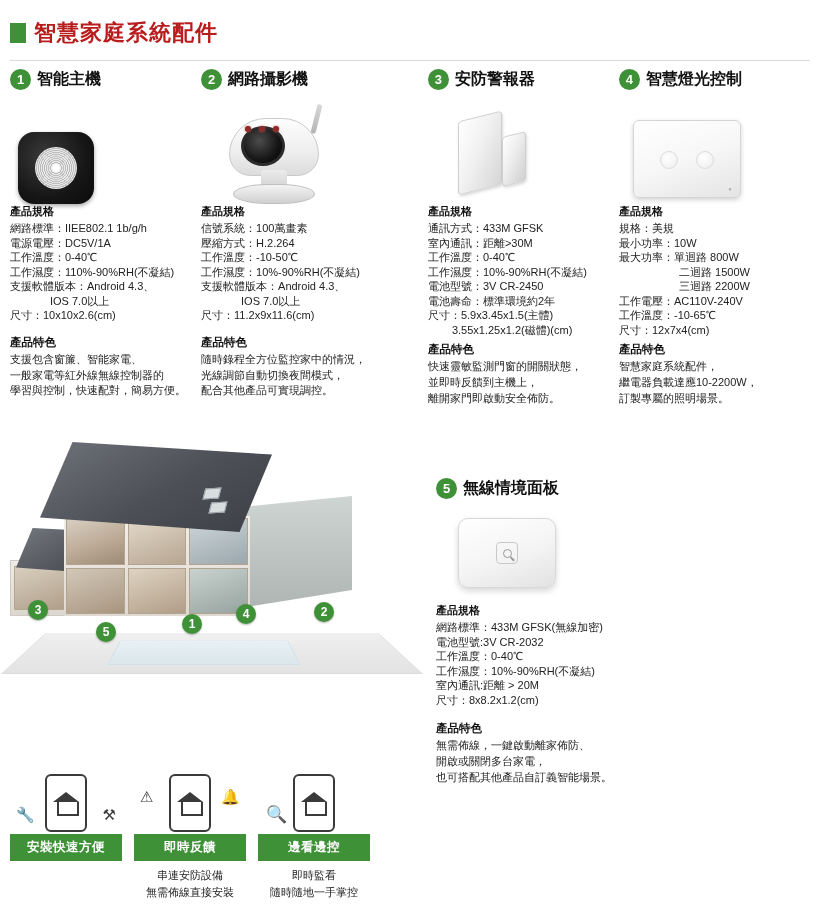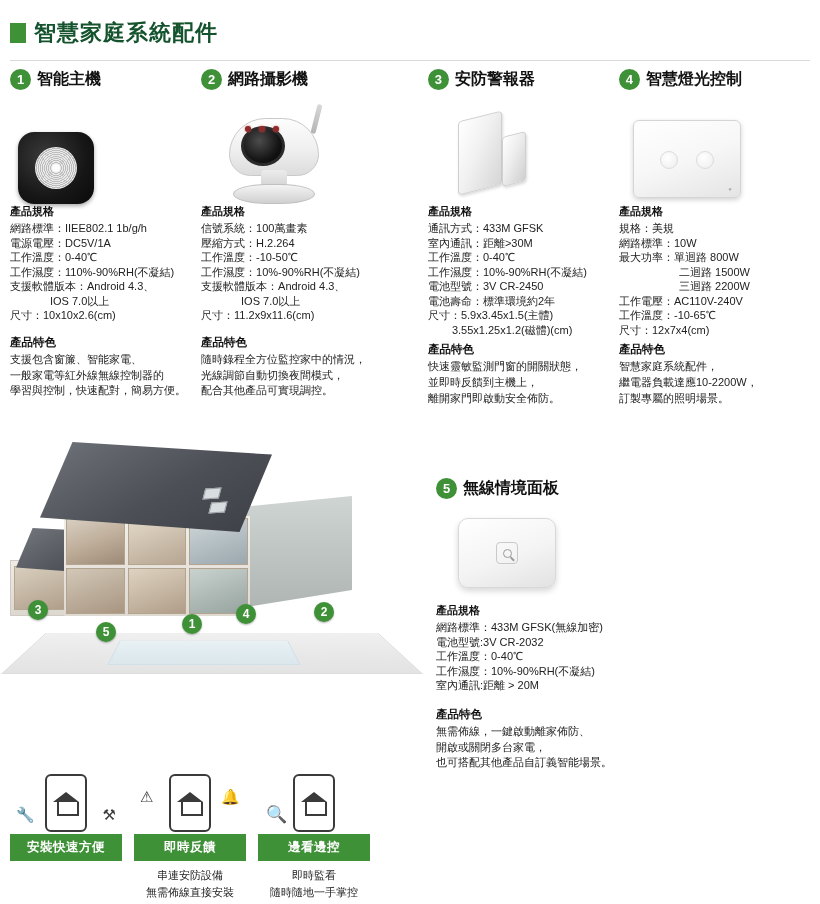--- a/index.html
+++ b/index.html
@@ -14,21 +14,21 @@
     overflow: hidden;
   }
   .page { position: relative; width: 820px; height: 904px; }
 
   
   .header { display:flex; align-items:center; padding: 18px 0 10px 10px; }
   .header-mark {
     width: 16px; height: 20px; background:#3f9138; margin-right: 8px;
   }
   .header-title {
-    font-size: 22px; font-weight: bold; letter-spacing: 1px; color:#14532d;
+    font-size: 22px; font-weight: bold; letter-spacing: 1px; color:#b91c1c;
   }
   .header-rule { height:1px; background:#d9d9d9; margin: 2px 10px 0 10px; }
 
   
   .products { display:flex; padding: 8px 6px 0 6px; }
   .col { position: relative; }
   .col-1 { width: 196px; padding-left: 4px;}
   .col-2 { width: 228px; }
   .col-3 { width: 192px; }
   .col-4 { width: 196px; }
@@ -375,21 +375,21 @@
       <div class="img-box">
         <div class="panel">
           <div class="touch t1"></div>
           <div class="touch t2"></div>
           <div class="brand">●</div>
         </div>
       </div>
       <div class="spec-title">產品規格</div>
       <div class="spec-list">
         <div>規格：美規</div>
-        <div>網路標準：10W</div>
+        <div>最小功率：10W</div>
         <div>最大功率：單迴路 800W</div>
         <div class="indent" style="padding-left:60px">二迴路 1500W</div>
         <div class="indent" style="padding-left:60px">三迴路 2200W</div>
         <div>工作電壓：AC110V-240V</div>
         <div>工作溫度：-10-65℃</div>
         <div>尺寸：12x7x4(cm)</div>
       </div>
       <div class="spec-gap" style="height:5px"></div>
       <div class="feat-title">產品特色</div>
       <div class="feat-text" style="white-space:pre-line">智慧家庭系統配件，
@@ -437,20 +437,21 @@
           </div>
       </div>
     </div>
     <div class="spec-title">產品規格</div>
     <div class="spec-list">
       <div>網路標準：433M GFSK(無線加密)</div>
       <div>電池型號:3V CR-2032</div>
       <div>工作溫度：0-40℃</div>
       <div>工作濕度：10%-90%RH(不凝結)</div>
       <div>室內通訊:距離 &gt; 20M</div>
+      <div>尺寸：8x8.2x1.2(cm)</div>
     </div>
     <div class="spec-gap" style="height:14px"></div>
     <div class="feat-title">產品特色</div>
     <div class="feat-text" style="white-space:pre-line">無需佈線，一鍵啟動離家佈防、
 開啟或關閉多台家電，
 也可搭配其他產品自訂義智能場景。</div>
   </div>
 
   <div class="cards">
 

